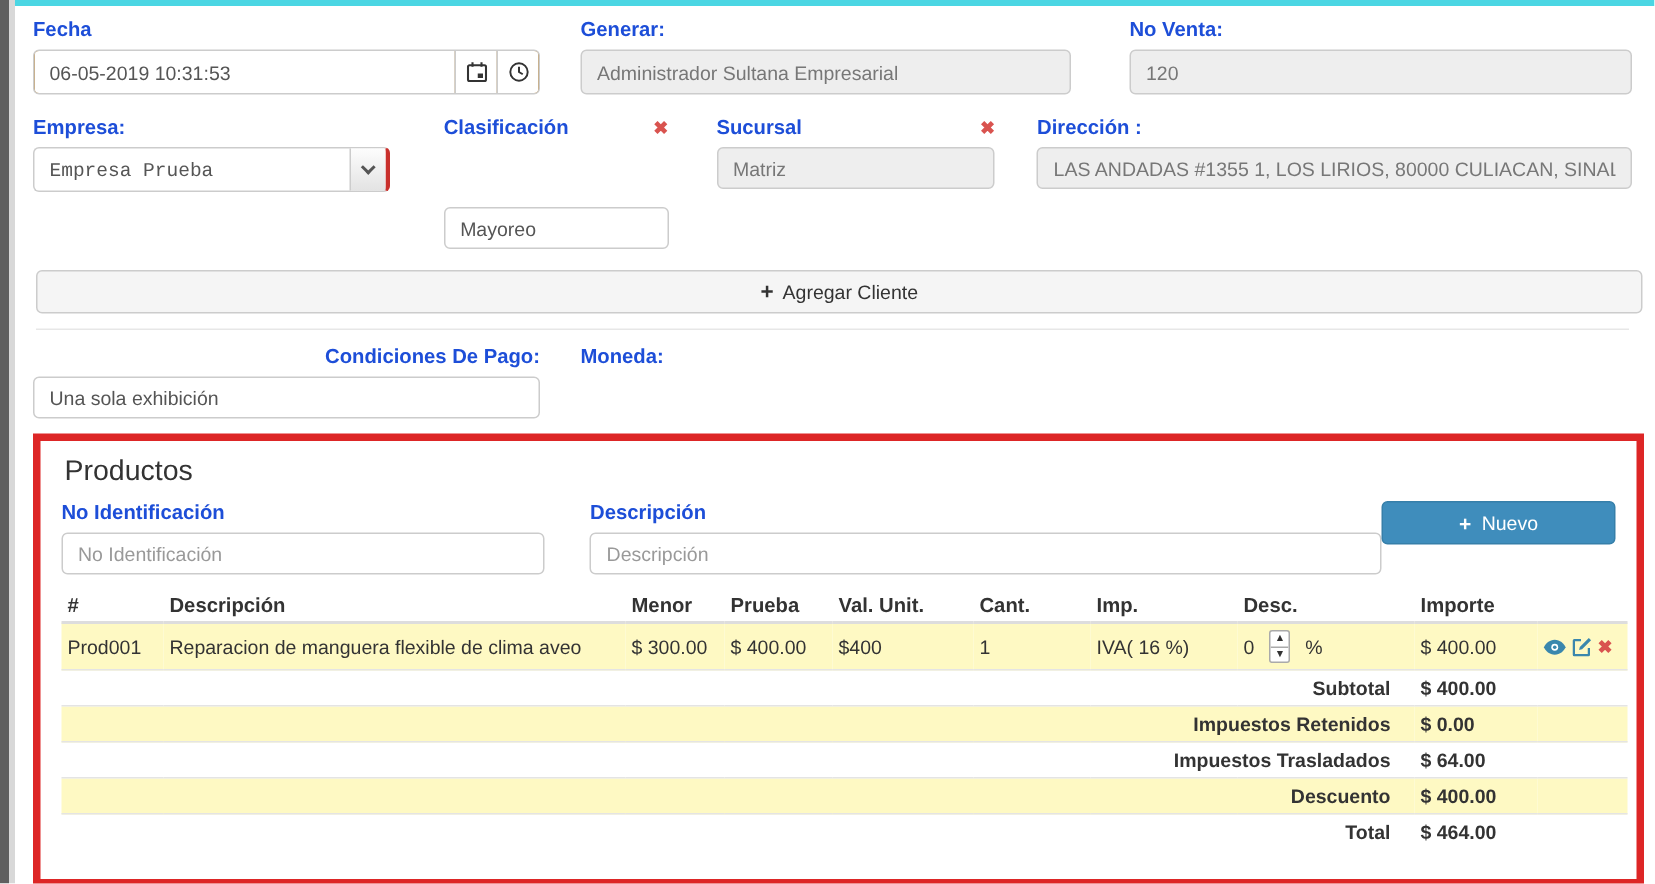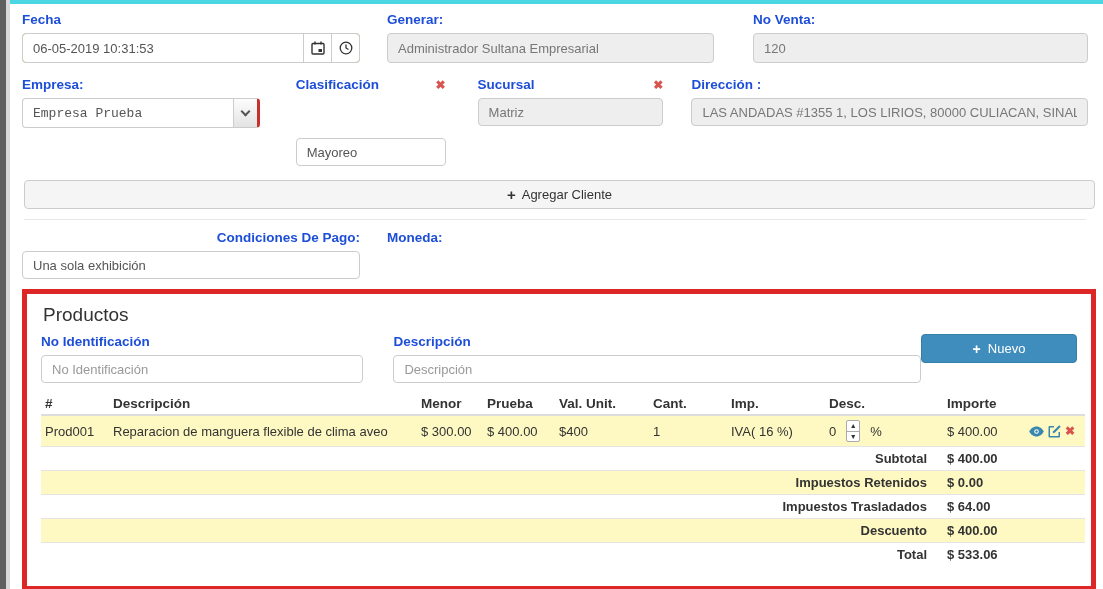--- a/index.html
+++ b/index.html
@@ -269,21 +269,21 @@
           <td class="tv">$ 64.00</td>
           <td></td>
         </tr>
         <tr class="stripe">
           <td class="tl" colspan="8">Descuento</td>
           <td class="tv">$ 400.00</td>
           <td></td>
         </tr>
         <tr>
           <td class="tl" colspan="8">Total</td>
-          <td class="tv">$ 533.06</td>
+          <td class="tv">$ 464.00</td>
           <td></td>
         </tr>
       </tbody>
     </table>
   </div>
 
   <hr class="sep" style="margin-top:12px;">
   <hr class="sep">
 
   

